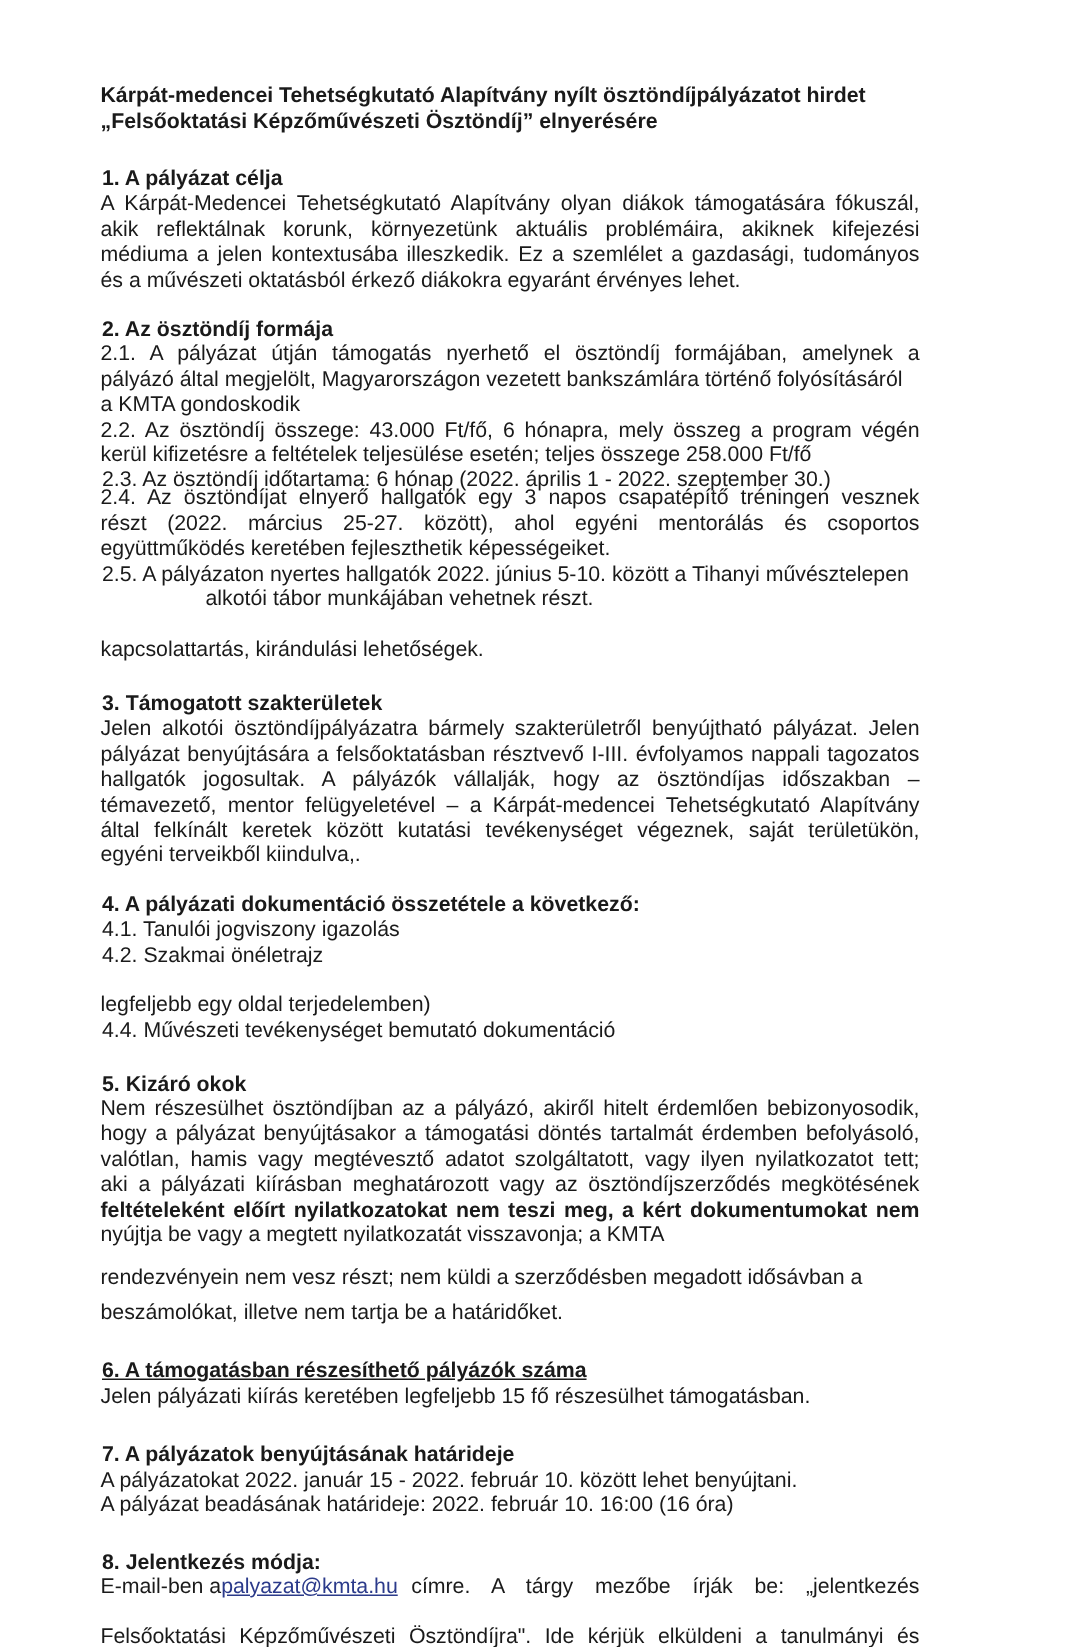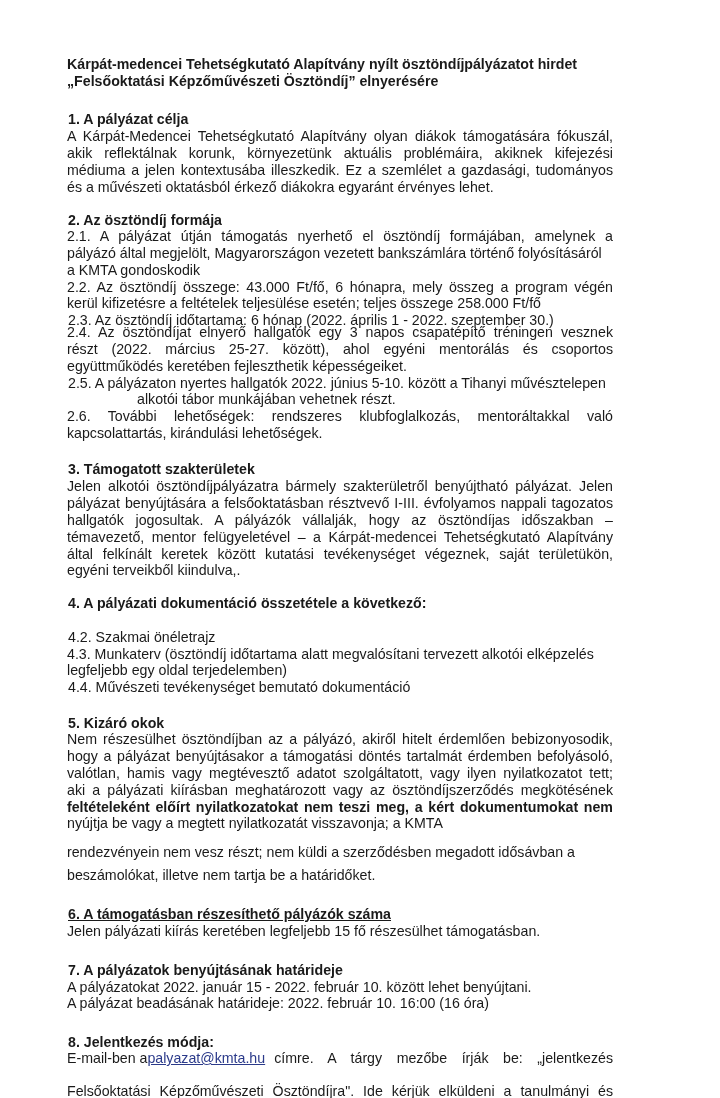--- a/index.html
+++ b/index.html
@@ -32,34 +32,33 @@
   <div class="ln" style="left:67px;top:245px;">pályázó által megjelölt, Magyarországon vezetett bankszámlára történő folyósításáról</div>
   <div class="ln" style="left:67px;top:262px;">a KMTA gondoskodik</div>
   <div class="ln just" style="left:67px;top:279px;">2.2. Az ösztöndíj összege: 43.000 Ft/fő, 6 hónapra, mely összeg a program végén</div>
   <div class="ln" style="left:67px;top:295px;">kerül kifizetésre a feltételek teljesülése esetén; teljes összege 258.000 Ft/fő</div>
   <div class="ln" style="left:68px;top:312px;">2.3. Az ösztöndíj időtartama: 6 hónap (2022. április 1 - 2022. szeptember 30.)</div>
   <div class="ln just" style="left:67px;top:324px;">2.4. Az ösztöndíjat elnyerő hallgatók egy 3 napos csapatépítő tréningen vesznek</div>
   <div class="ln just" style="left:67px;top:341px;">részt (2022. március 25-27. között), ahol egyéni mentorálás és csoportos</div>
   <div class="ln" style="left:67px;top:358px;">együttműködés keretében fejleszthetik képességeiket.</div>
   <div class="ln" style="left:68px;top:375px;">2.5. A pályázaton nyertes hallgatók 2022. június 5-10. között a Tihanyi művésztelepen</div>
   <div class="ln" style="left:93px;top:391px;margin-left:44px;">alkotói tábor munkájában vehetnek részt.</div>
-  <div class="ln just" style="left:67px;top:408px;">2.6. További lehetőségek: rendszeres klubfoglalkozás, mentoráltakkal való</div>
   <div class="ln" style="left:67px;top:425px;">kapcsolattartás, kirándulási lehetőségek.</div>
 
   <div class="ln b" style="left:68px;top:461px;">3. Támogatott szakterületek</div>
   <div class="ln just" style="left:67px;top:478px;">Jelen alkotói ösztöndíjpályázatra bármely szakterületről benyújtható pályázat. Jelen</div>
   <div class="ln just" style="left:67px;top:495px;">pályázat benyújtására a felsőoktatásban résztvevő I-III. évfolyamos nappali tagozatos</div>
   <div class="ln just" style="left:67px;top:512px;">hallgatók jogosultak. A pályázók vállalják, hogy az ösztöndíjas időszakban –</div>
   <div class="ln just" style="left:67px;top:529px;">témavezető, mentor felügyeletével – a Kárpát-medencei Tehetségkutató Alapítvány</div>
   <div class="ln just" style="left:67px;top:546px;">által felkínált keretek között kutatási tevékenységet végeznek, saját területükön,</div>
   <div class="ln" style="left:67px;top:562px;">egyéni terveikből kiindulva,.</div>
 
   <div class="ln b" style="left:68px;top:595px;">4. A pályázati dokumentáció összetétele a következő:</div>
+  <div class="ln" style="left:68px;top:612px;">4.1. Tanulói jogviszony igazolás</div>
   <div class="ln" style="left:68px;top:629px;">4.2. Szakmai önéletrajz</div>
-  <div class="ln" style="left:67px;top:646px;">4.3. Munkaterv (ösztöndíj időtartama alatt megvalósítani tervezett alkotói elképzelés</div>
   <div class="ln" style="left:67px;top:662px;">legfeljebb egy oldal terjedelemben)</div>
   <div class="ln" style="left:68px;top:679px;">4.4. Művészeti tevékenységet bemutató dokumentáció</div>
 
   <div class="ln b" style="left:68px;top:715px;">5. Kizáró okok</div>
   <div class="ln just" style="left:67px;top:731px;">Nem részesülhet ösztöndíjban az a pályázó, akiről hitelt érdemlően bebizonyosodik,</div>
   <div class="ln just" style="left:67px;top:748px;">hogy a pályázat benyújtásakor a támogatási döntés tartalmát érdemben befolyásoló,</div>
   <div class="ln just" style="left:67px;top:765px;">valótlan, hamis vagy megtévesztő adatot szolgáltatott, vagy ilyen nyilatkozatot tett;</div>
   <div class="ln just" style="left:67px;top:782px;">aki a pályázati kiírásban meghatározott vagy az ösztöndíjszerződés megkötésének</div>
   <div class="ln just" style="left:67px;top:799px;font-weight:bold;">feltételeként előírt nyilatkozatokat nem teszi meg, a kért dokumentumokat nem</div>
   <div class="ln" style="left:67px;top:815px;">nyújtja be vagy a megtett nyilatkozatát visszavonja; a KMTA</div>

